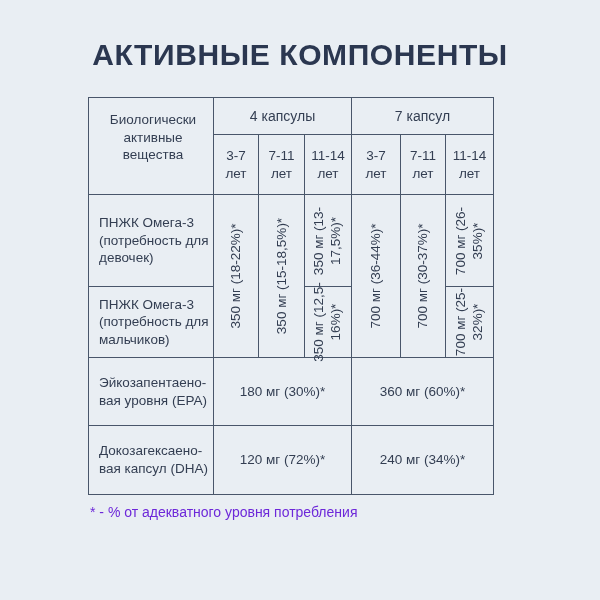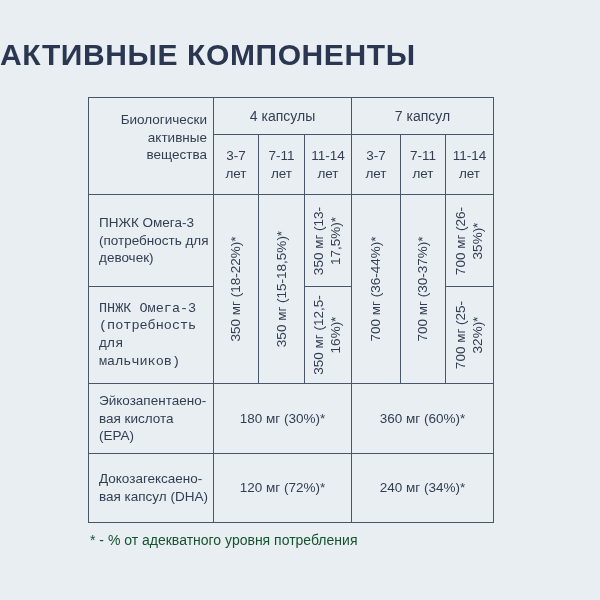--- a/index.html
+++ b/index.html
@@ -9,41 +9,41 @@
     background: #e9eef3;
   }
   .page {
     width: 600px;
     height: 600px;
     background: #e9eef3;
     overflow: hidden;
   }
   .title {
     margin: 36px 0 0 0;
-    text-align: left;
+    text-align: center;
     font-size: 30px;
     line-height: 37px;
     font-weight: 800;
     letter-spacing: 0.6px;
     color: #2b3750;
   }
   table.tbl {
     margin: 24px 0 0 88px;
     border-collapse: collapse;
     color: #333e52;
     font-size: 13.5px;
     line-height: 1.3;
   }
   table.tbl th, table.tbl td {
     border: 1px solid #49566a;
     font-weight: 400;
   }
   th.bio {
     vertical-align: top;
-    text-align: right;
+    text-align: center;
     padding: 13px 6px 8px 10px;
   }
   th.grp {
     text-align: center;
     vertical-align: middle;
     font-size: 14px;
     height: 37px;
   }
   th.age {
     text-align: center;
@@ -55,42 +55,42 @@
     vertical-align: middle;
     text-align: left;
     padding: 8px 4px 8px 10px;
     margin-top: 16px;
   }
   td.val {
     text-align: center;
     vertical-align: middle;
   }
   tr.r-girls td.lbl { height: 92px; }
-  tr.r-boys  td.lbl { height: 97px; font-family: Liberation Mono, monospace; }
+  tr.r-boys  td.lbl { height: 71px; }
   tr.r-epa   td.lbl { height: 68px; }
   tr.r-dha   td.lbl { height: 69px; }
   td.rot { position: relative; }
   .rt {
     position: absolute;
     top: 50%;
     left: 50%;
     transform: translate(-50%, -50%) rotate(-90deg);
     white-space: nowrap;
     color: #333e52;
   }
   .rt.w2 {
     white-space: normal;
     width: 92px;
     text-align: center;
     line-height: 1.25;
   }
   .footnote {
     margin: 9px 0 0 90px;
     font-size: 14px;
-    color: #14532d;
+    color: #6d28d9;
   }
 </style>
 </head>
 <body>
 
 <div class="page">
 
   <h1 class="title">АКТИВНЫЕ КОМПОНЕНТЫ</h1>
 
   <table class="tbl">
@@ -141,21 +141,21 @@
       <tr class="r-boys">
         <td class="lbl">ПНЖК Омега-3 (потребность для мальчиков)</td>
         <td class="rot">
           <span class="rt w2">350 мг (12,5-16%)*</span>
         </td>
         <td class="rot">
           <span class="rt w2">700 мг (25-32%)*</span>
         </td>
       </tr>
       <tr class="r-epa">
-        <td class="lbl">Эйкозапентаено-вая кислота (EPA)</td>
+        <td class="lbl">Эйкозапентаено-вая уровня (EPA)</td>
         <td class="val" colspan="3">180 мг (30%)*</td>
         <td class="val" colspan="3">360 мг (60%)*</td>
       </tr>
       <tr class="r-dha">
         <td class="lbl">Докозагексаено-вая капсул (DHA)</td>
         <td class="val" colspan="3">120 мг (72%)*</td>
         <td class="val" colspan="3">240 мг (34%)*</td>
       </tr>
     </tbody>
   </table>

